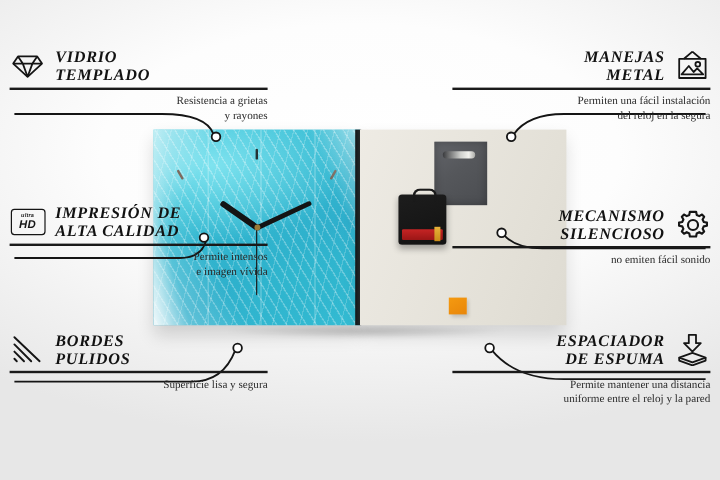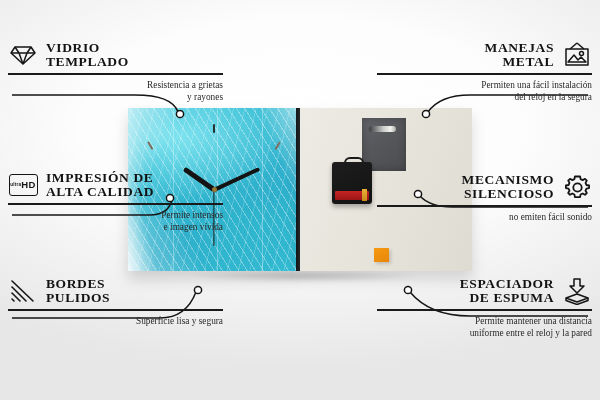--- a/index.html
+++ b/index.html
@@ -82,34 +82,34 @@
     box-shadow:2px 2px 3px rgba(0,0,0,.16);}
 
   .shadow{position:absolute;left:140px;top:268px;width:330px;height:16px;
     background:radial-gradient(ellipse 50% 50% at 50% 50%, rgba(0,0,0,.20), rgba(0,0,0,0) 72%);
     filter:blur(2px);}
 
   
   .feat{position:absolute;width:215px;}
   .feat.left{left:8px;text-align:left;}
   .feat.right{right:8px;text-align:right;}
-  .frow{display:flex;align-items:center;gap:8px;}
+  .frow{display:flex;align-items:flex-end;gap:8px;font-style:italic;}
   .feat.right .frow{flex-direction:row-reverse;}
   .ficon{width:30px;height:30px;flex:0 0 30px;display:flex;align-items:center;justify-content:center;}
   .ftitle{font-size:13.5px;line-height:14.5px;letter-spacing:.6px;color:#121212;
     font-weight:700;text-transform:uppercase;}
   .rule{height:1.5px;background:#1a1a1a;margin:3px 0 4px;}
   .fdesc{font-size:9.3px;line-height:12px;color:#2a2a2a;text-align:right;}
 
   
   #links{position:absolute;inset:0;pointer-events:none;}
 
   .ico{display:block;}
   .hdbox{width:27px;height:20px;border:1.6px solid #151515;border-radius:3px;
-    display:flex;flex-direction:row;align-items:center;justify-content:center;line-height:1;}
+    display:flex;flex-direction:column;align-items:center;justify-content:center;line-height:1;}
   .hdbox .u{font-size:4.6px;letter-spacing:.2px;font-weight:700;color:#151515;
     font-family:"Liberation Sans",sans-serif;}
   .hdbox .h{font-size:9.5px;font-weight:700;color:#151515;
     font-family:"Liberation Sans",sans-serif;letter-spacing:.3px;}
 </style>
 </head>
 <body>
 
 <div id="stage">
 

